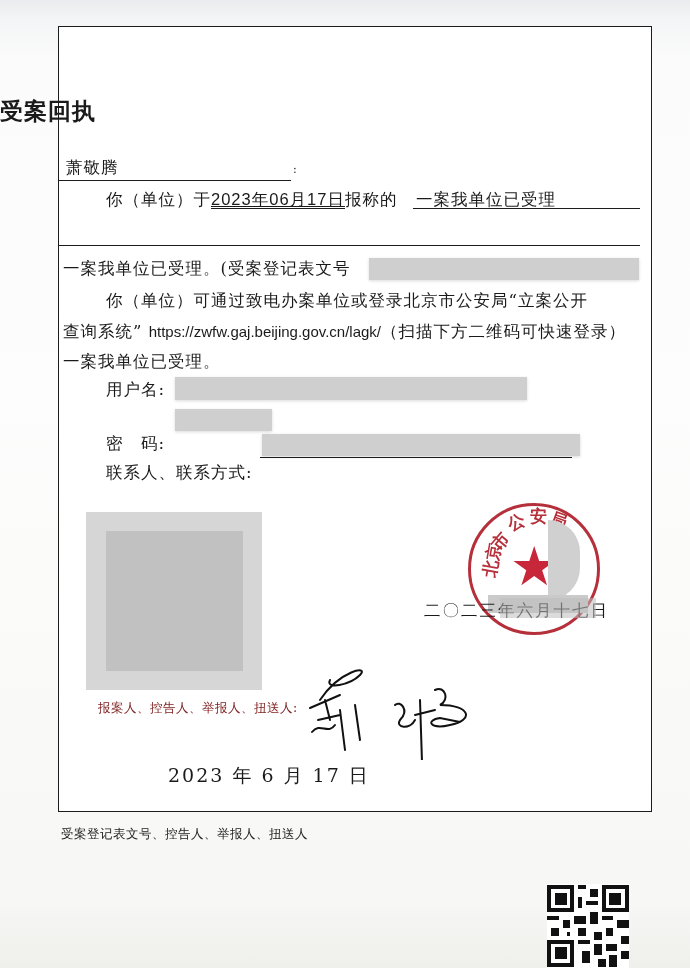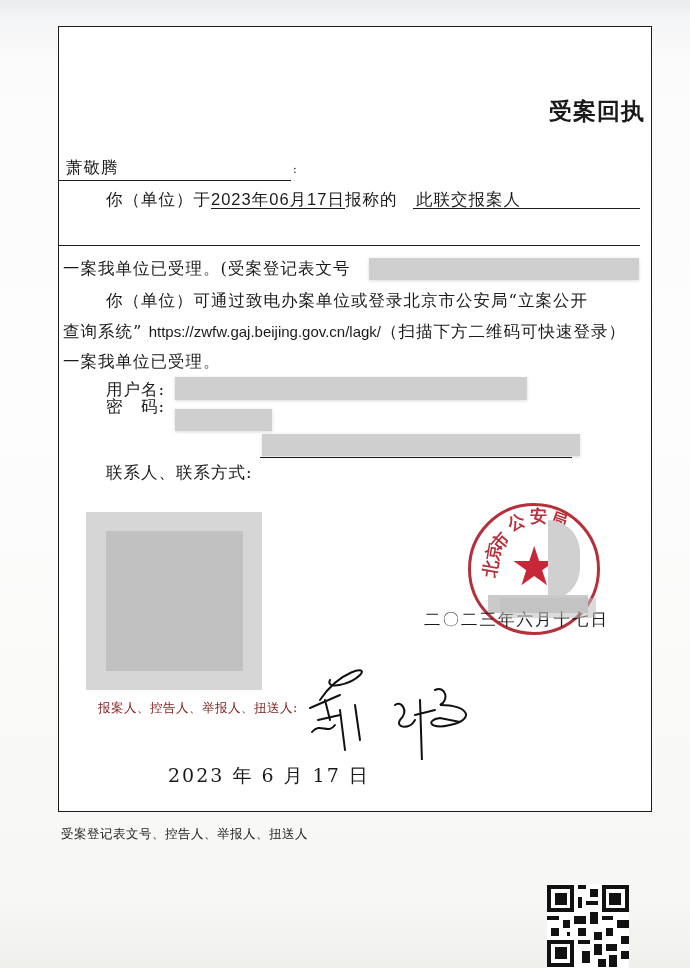--- a/index.html
+++ b/index.html
@@ -7,23 +7,23 @@
     width:690px; height:968px; position:relative; overflow:hidden;
     background: linear-gradient(180deg, #e9ebee 0px, #f4f5f6 20px, #fbfbfb 60px, #fdfdfd 400px, #f7f7f5 900px, #efefec 968px);
     font-family: "DejaVu Serif", "Liberation Serif", serif;
     color:#1a1a1a;
   }
   .abs { position:absolute; }
   .box {
     position:absolute; left:58px; top:26px; width:594px; height:786px;
     border:1.6px solid #1c1c1c; background:#ffffff; box-sizing:border-box;
   }
-  .title { left:0; width:645px; top:96px; text-align:right; font-size:23px; font-weight:bold; letter-spacing:1px; font-family:"DejaVu Sans","Liberation Sans",sans-serif; }
+  .title { left:0; width:645px; top:96px; text-align:left; font-size:23px; font-weight:bold; letter-spacing:1px; font-family:"DejaVu Sans","Liberation Sans",sans-serif; }
   .txt { font-size:16.5px; white-space:nowrap; letter-spacing:1px; }
-  .uline { border-bottom:1.3px solid #1c1c1c; }
+  .uline { border-bottom:1.3px solid #1c1c1c;text-decoration:underline; }
   .hline { position:absolute; height:0; border-top:1.3px solid #1c1c1c; }
   .redact { position:absolute; background:#cfcfcf; box-shadow:0 1px 3px rgba(0,0,0,0.15); }
   .url { font-family:"Liberation Sans","DejaVu Sans",sans-serif; font-size:15px; letter-spacing:0; }
   .small { font-size:12.5px; letter-spacing:0.5px; }
   .stamp {
     position:absolute; left:468px; top:503px; width:132px; height:132px;
     border:3px solid #b5303a; border-radius:50%; box-sizing:border-box;
   }
   .stamp-text { position:absolute; color:#b5303a; font-weight:bold; font-size:17px; font-family:"DejaVu Sans",sans-serif; }
   .star { position:absolute; left:510px; top:540px; color:#c8273a; font-size:54px; line-height:54px; }
@@ -37,59 +37,59 @@
 
 <div class="abs title">受案回执</div>
 
 <div class="abs txt" style="left:66px; top:157px;">萧敬腾</div>
 <div class="hline" style="left:59px; top:180px; width:232px;"></div>
 <div class="abs txt" style="left:293px; top:163px; font-size:11px;">:</div>
 
 <div class="abs txt" style="left:106px; top:189px;">
   <span>你（单位）于</span><span class="uline" style="font-family:'Liberation Sans Narrow','Liberation Sans',sans-serif;">2023年06月17日</span><span>报称的</span>
 </div>
-<div class="abs txt" style="left:416px; top:189px;">此联交报案人</div>
+<div class="abs txt" style="left:416px; top:189px;">一案我单位已受理</div>
 <div class="hline" style="left:413px; top:208px; width:227px;"></div>
 
 <div class="hline" style="left:59px; top:245px; width:581px;"></div>
 
 <div class="abs txt" style="left:63px; top:258px;">一案我单位已受理。(受案登记表文号</div>
 <div class="redact" style="left:369px; top:258px; width:270px; height:22px;"></div>
 
 <div class="abs txt" style="left:106px; top:290px;">你（单位）可通过致电办案单位或登录北京市公安局“立案公开</div>
 <div class="abs txt" style="left:63px; top:321px;">
   <span>查询系统”</span>
   <span class="url">https://zwfw.gaj.beijing.gov.cn/lagk/</span><span>（扫描下方二维码可快速登录）</span>
 </div>
 <div class="abs txt" style="left:63px; top:351px;">一案我单位已受理。</div>
 
 <div class="abs txt" style="left:106px; top:379px;">用户名:</div>
 <div class="redact" style="left:175px; top:377px; width:352px; height:23px;"></div>
 
-<div class="abs txt" style="left:106px; top:396px;">密　码:</div>
+<div class="abs txt" style="left:106px; top:433px;">密　码:</div>
 <div class="redact" style="left:175px; top:409px; width:97px; height:22px;"></div>
 
 <div class="abs txt" style="left:106px; top:437px;margin-top:25px;">联系人、联系方式:</div>
 <div class="redact" style="left:262px; top:434px; width:318px; height:22px;"></div>
 <div class="hline" style="left:260px; top:457px; width:312px;"></div>
 
 <div class="redact" style="left:86px; top:512px; width:176px; height:178px; background:#d6d6d6; box-shadow:none;"></div>
 <div class="redact" style="left:106px; top:531px; width:137px; height:140px; background:#c1c1c1; box-shadow:none;"></div>
 
 <div class="stamp"></div>
 <div class="stamp-text" style="left:478px; top:575px; transform:rotate(-80deg); transform-origin:left top;">北京</div>
 <div class="stamp-text" style="left:492px; top:530px; transform:rotate(-50deg);">市</div>
 <div class="stamp-text" style="left:508px; top:511px; transform:rotate(-25deg);">公</div>
 <div class="stamp-text" style="left:530px; top:505px; transform:rotate(0deg);">安</div>
 <div class="stamp-text" style="left:550px; top:509px; transform:rotate(20deg);">局</div>
 <div class="star">★</div>
 <div class="redact" style="left:548px; top:520px; width:32px; height:80px; border-radius:0 40px 40px 0; background:#d0d0d0; box-shadow:none;"></div>
 <div class="redact" style="left:488px; top:595px; width:100px; height:18px; background:#cacaca; box-shadow:none;"></div>
 
-<div class="abs txt" style="left:424px; top:600px; font-family:Liberation Serif, serif; letter-spacing:2px;margin-top:9px;">二〇二三年六月十七日</div>
+<div class="abs txt" style="left:424px; top:600px; font-family:Liberation Serif, serif; letter-spacing:2px;">二〇二三年六月十七日</div>
 <div class="redact" style="left:500px; top:598px; width:96px; height:20px; background:#bdbdbd; box-shadow:none; opacity:0.55;"></div>
 
 <div class="abs small" style="left:98px; top:700px; color:#7f1d1d;">报案人、控告人、举报人、扭送人:</div>
 
 <svg class="sig" style="left:300px; top:660px;" width="200" height="100" viewBox="0 0 200 100">
   <g fill="none" stroke="#111" stroke-width="2" stroke-linecap="round">
     <path d="M20 40 C 40 10, 70 5, 60 15 C 50 25, 25 30, 30 20"></path>
     <path d="M10 48 L 40 35 M25 40 L30 60 M18 60 L40 55 M12 72 C20 62 28 75 35 65 M40 50 L45 90"></path>
     <path d="M55 45 L 60 80"></path>
     <path d="M95 45 C 100 40 110 50 100 60 C 95 68 110 70 115 60"></path>

